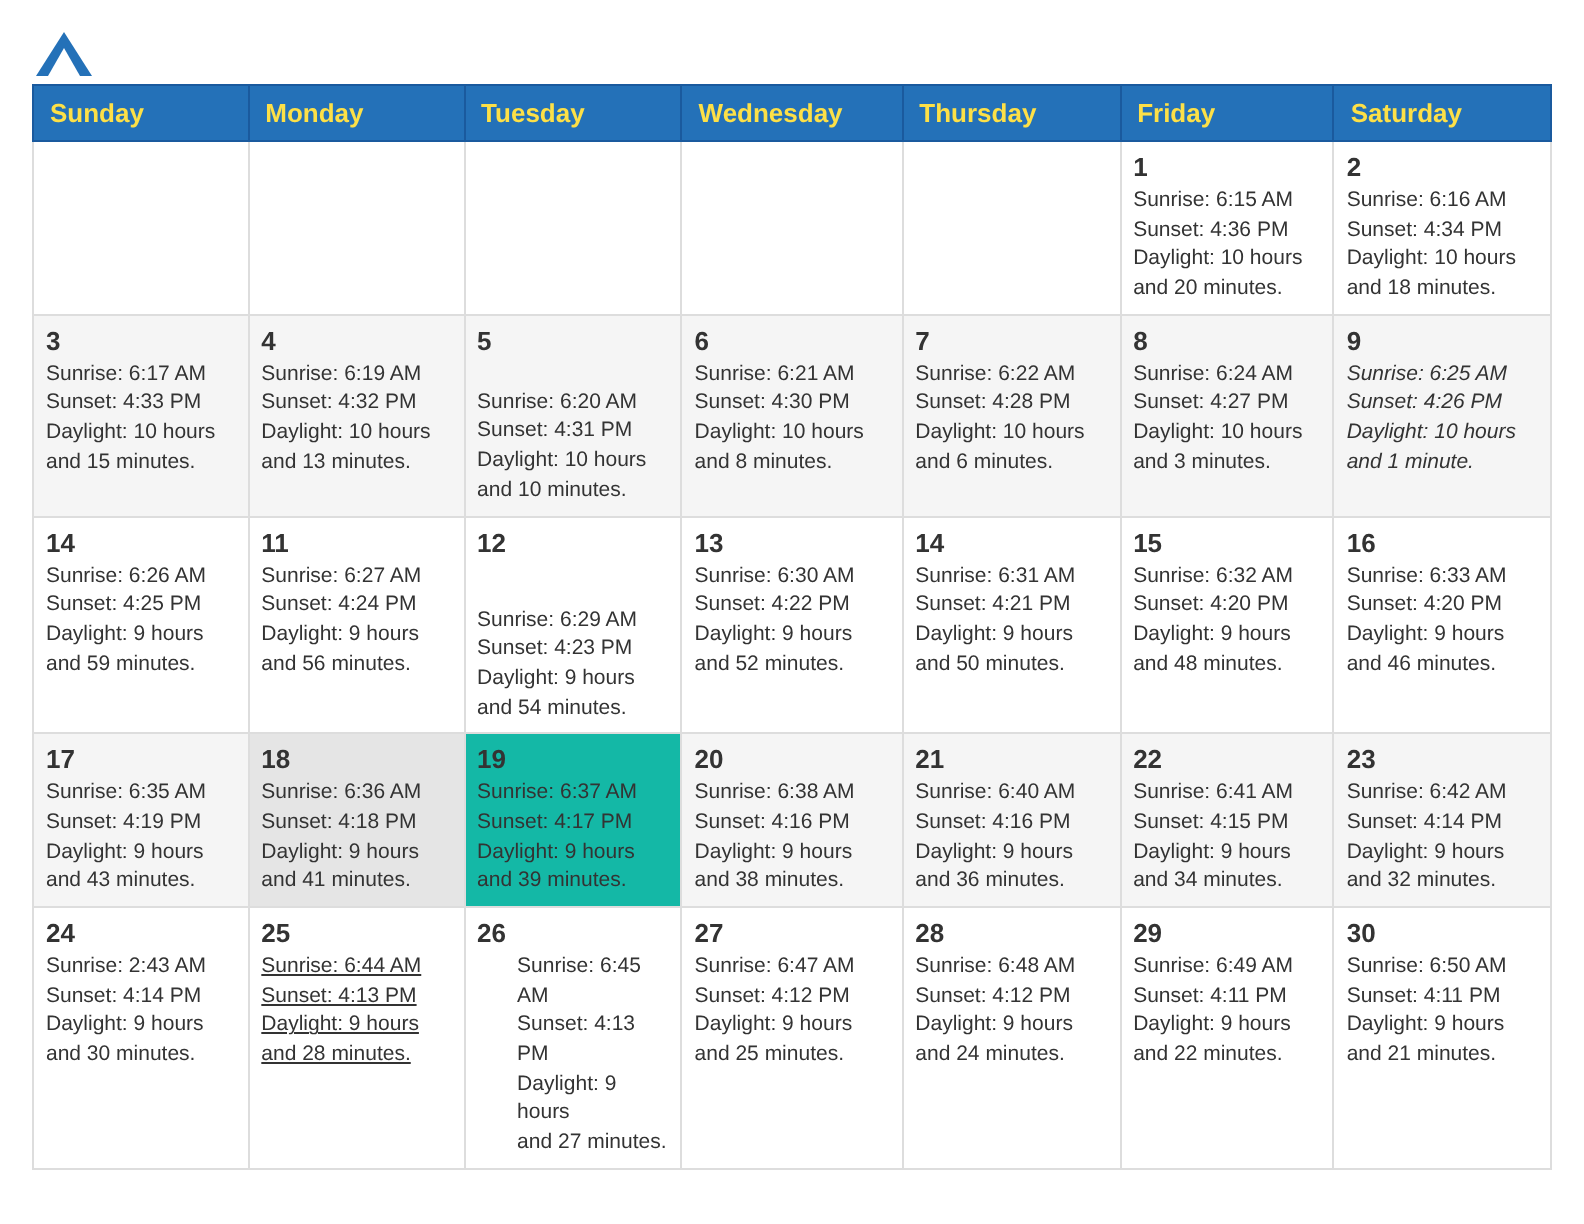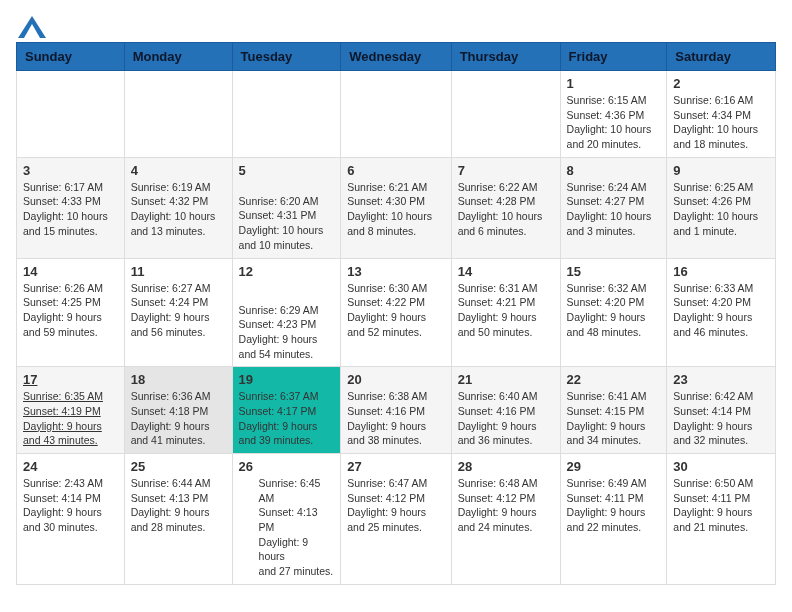--- a/index.html
+++ b/index.html
@@ -47,21 +47,21 @@
       font-size: 16px;
       color: #333;
     }
     .calendar {
       width: 100%;
       border-collapse: collapse;
       border: 1px solid #ccc;
     }
     .calendar th {
       background-color: #2471b8;
-      color: #0f172a;
+      color: #fde047;
       text-align: left;
       padding: 6px 8px;
       font-size: 13px;
       border: 1px solid #1a5a9e;
     }
     .calendar td {
       vertical-align: top;
       border: 1px solid #ddd;
       padding: 5px 6px;
       width: 113px;
@@ -182,21 +182,21 @@
         </td>
         <td style="background: rgb(245, 245, 245);">
           <div class="day-number">8</div>
           <div class="day-info" style="white-space: pre-line;">Sunrise: 6:24 AM
 Sunset: 4:27 PM
 Daylight: 10 hours
 and 3 minutes.</div>
         </td>
         <td style="background: rgb(245, 245, 245);">
           <div class="day-number">9</div>
-          <div class="day-info" style="white-space: pre-line;">Sunrise: 6:25 AM
+          <div class="day-info" style="white-space: pre-line; font-style: italic;">Sunrise: 6:25 AM
 Sunset: 4:26 PM
 Daylight: 10 hours
 and 1 minute.</div>
         </td>
       </tr>
       <tr>
         <td>
           <div class="day-number">14</div>
           <div class="day-info" style="white-space: pre-line;">Sunrise: 6:26 AM
 Sunset: 4:25 PM
@@ -240,21 +240,21 @@
         </td>
         <td>
           <div class="day-number">16</div>
           <div class="day-info" style="white-space: pre-line;">Sunrise: 6:33 AM
 Sunset: 4:20 PM
 Daylight: 9 hours
 and 46 minutes.</div>
         </td>
       </tr>
       <tr>
-        <td style="background: rgb(245, 245, 245); text-decoration: underline;">
+        <td style="background: rgb(245, 245, 245);">
           <div class="day-number">17</div>
           <div class="day-info" style="white-space: pre-line;">Sunrise: 6:35 AM
 Sunset: 4:19 PM
 Daylight: 9 hours
 and 43 minutes.</div>
         </td>
         <td style="background: #e5e5e5;">
           <div class="day-number">18</div>
           <div class="day-info" style="white-space: pre-line;">Sunrise: 6:36 AM
 Sunset: 4:18 PM
@@ -300,21 +300,21 @@
       <tr>
         <td>
           <div class="day-number">24</div>
           <div class="day-info" style="white-space: pre-line;">Sunrise: 2:43 AM
 Sunset: 4:14 PM
 Daylight: 9 hours
 and 30 minutes.</div>
         </td>
         <td>
           <div class="day-number">25</div>
-          <div class="day-info" style="white-space: pre-line;">Sunrise: 6:44 AM
+          <div class="day-info" style="white-space: pre-line; text-decoration: underline;">Sunrise: 6:44 AM
 Sunset: 4:13 PM
 Daylight: 9 hours
 and 28 minutes.</div>
         </td>
         <td>
           <div class="day-number">26</div>
           <div class="day-info" style="white-space: pre-line; margin-left: 20px;">Sunrise: 6:45 AM
 Sunset: 4:13 PM
 Daylight: 9 hours
 and 27 minutes.</div>

